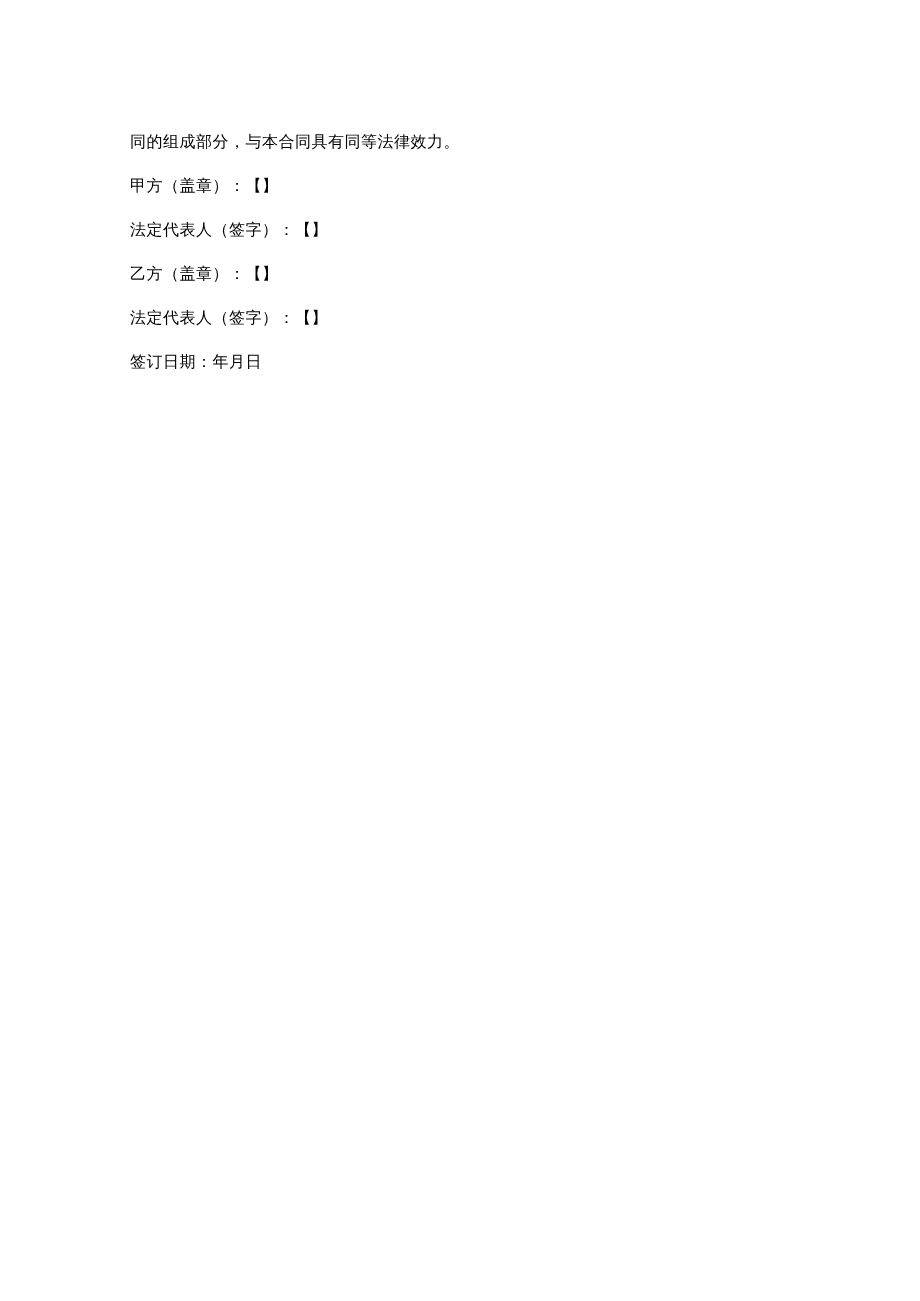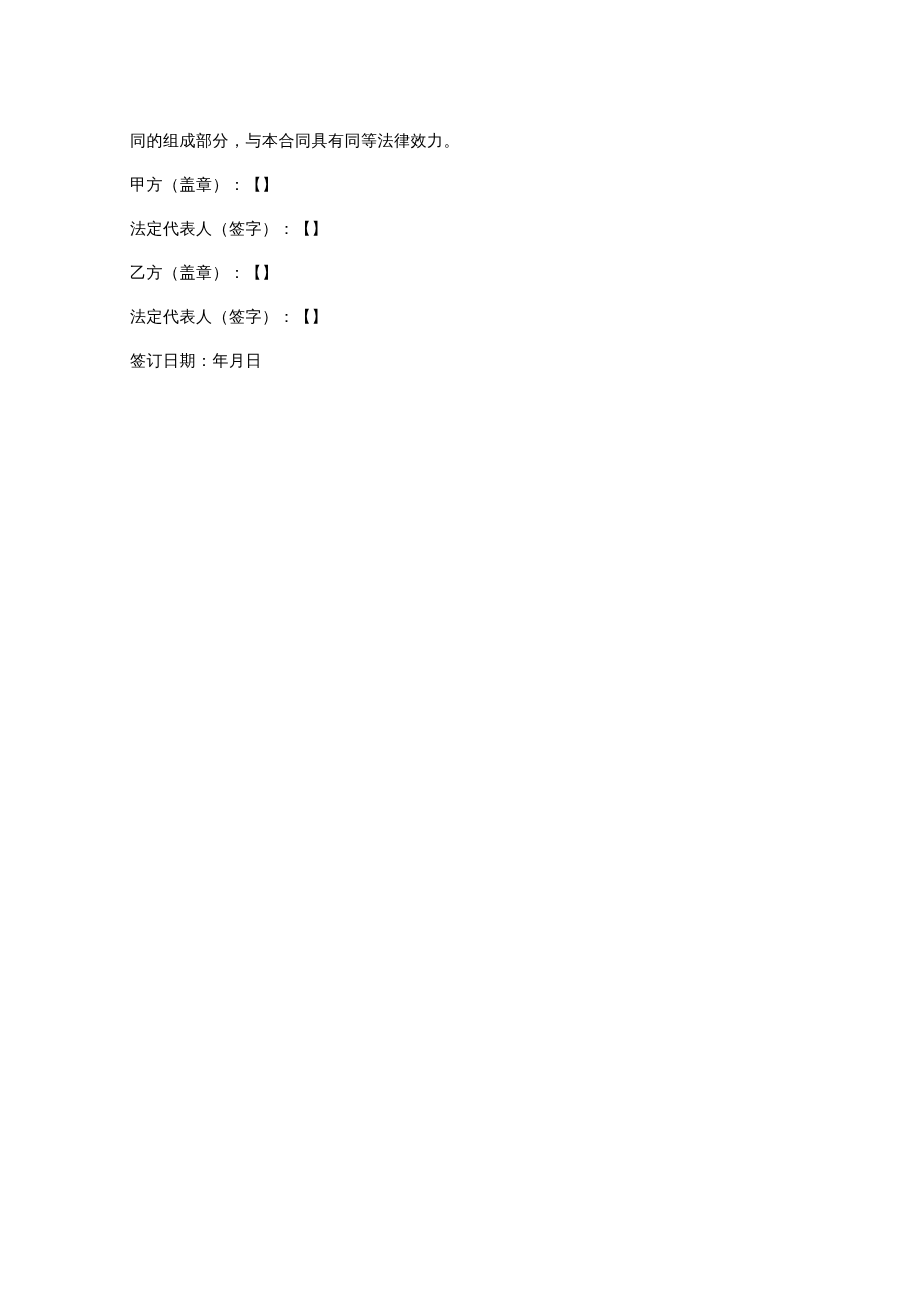--- a/index.html
+++ b/index.html
@@ -1,19 +1,18 @@
 <!DOCTYPE html>
 <html><head>
   <meta charset="utf-8">
   <style>
     * {
       margin: 0;
       padding: 0;
       box-sizing: border-box;
-      font-family: Liberation Mono, monospace;
     }
     body {
       width: 920px;
       height: 1301px;
       background: #ffffff;
       font-family: "SimSun", "宋体", serif;
       padding: 130px 130px 0 130px;
     }
     .line {
       font-size: 16px;

